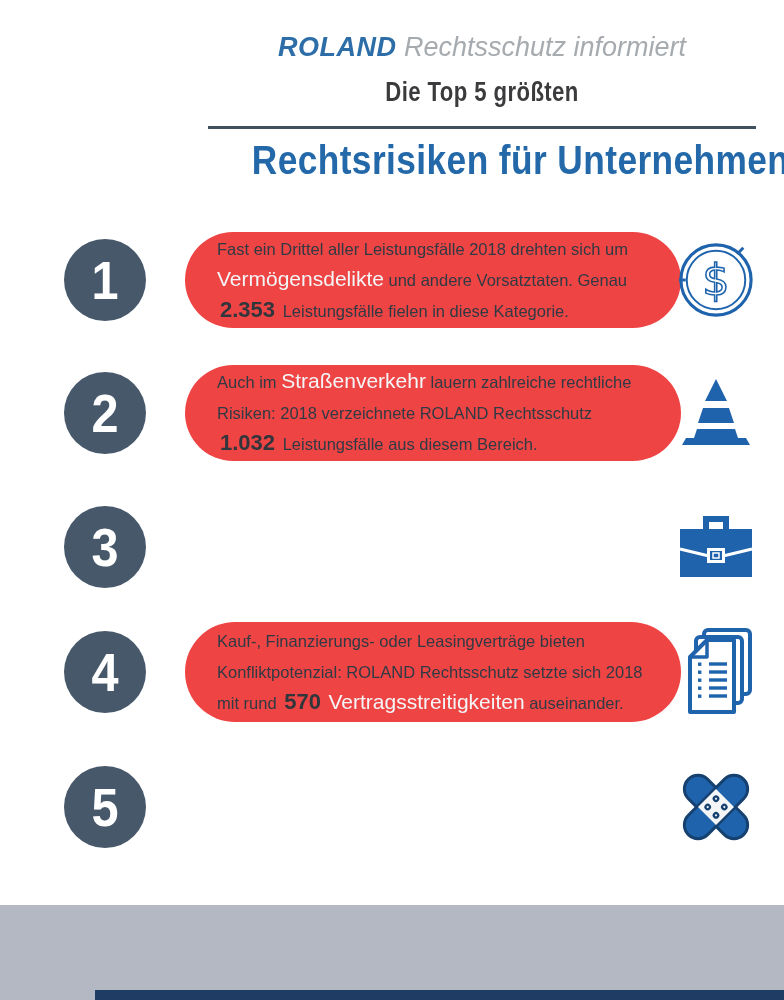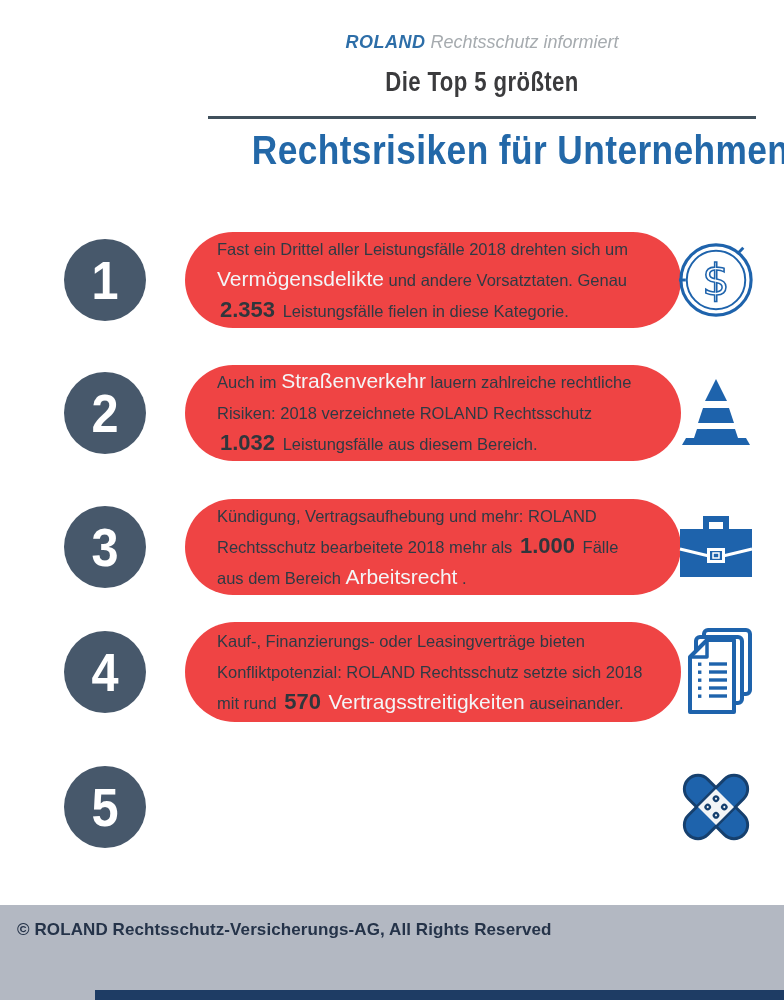--- a/index.html
+++ b/index.html
@@ -6,21 +6,21 @@
   body{
     width:784px;height:1000px;position:relative;background:#ffffff;
     font-family:"Liberation Sans","DejaVu Sans",sans-serif;
     overflow:hidden;
     -webkit-font-smoothing:antialiased;
   }
   .page{position:absolute;inset:0;}
 
   
   .header{position:absolute;top:32px;left:208px;width:548px;text-align:center;}
-  .brandline{font-size:18px;font-style:italic;white-space:nowrap;margin-bottom:14px;}
+  .brandline{font-size:27px;font-style:italic;white-space:nowrap;margin-bottom:14px;}
   .brand-name{color:#2d6ea8;font-weight:700;letter-spacing:0.5px;}
   .brand-tagline{color:#a6abaf;font-weight:400;}
   .subtitle-wrap{margin-bottom:18px;}
   .subtitle{
     display:inline-block;font-size:27px;font-weight:600;color:#3b3b3d;
     transform:scaleX(0.82);transform-origin:center;letter-spacing:0.5px;white-space:nowrap;
   }
   .title-rule{height:3px;background:#40505c;border:none;margin:4px 0 8px 0;}
   .main-title{
     display:inline-block;font-size:41px;font-weight:700;color:#2368a8;
@@ -119,23 +119,20 @@
     <polygon points="27,33 53,33 58,48 22,48" fill="#1e63ac"></polygon>
     <polygon points="21,54 59,54 62,63 18,63" fill="#1e63ac"></polygon>
     <polygon points="10,63 70,63 74,70 6,70" fill="#1e63ac"></polygon>
   </svg>
 </div>
   </div>
 
   <div class="risk-item">
     <div class="num-circle">
       <span class="num">3</span>
-    </div>
-    <div class="pill">
-      <p class="risk-text"><span class="seg-normal">Kündigung, Vertragsaufhebung und mehr: ROLAND Rechtsschutz bearbeitete 2018 mehr als </span><span class="seg-stat">1.000</span><span class="seg-normal"> Fälle aus dem Bereich </span><span class="seg-highlight">Arbeitsrecht</span><span class="seg-normal"> .</span></p>
     </div>
     <div class="icon-wrap">
   <svg width="80" height="72" viewBox="0 0 80 72">
     <path d="M30 18 V8 H50 V18" fill="none" stroke="#1e63ac" stroke-width="6"></path>
     <rect x="4" y="18" width="72" height="48" fill="#1e63ac"></rect>
     <path d="M4 38 L33 45 M76 38 L47 45" stroke="#ffffff" stroke-width="3" fill="none"></path>
     <rect x="32.5" y="38.5" width="15" height="12" fill="#1e63ac" stroke="#ffffff" stroke-width="3"></rect>
     <rect x="37" y="42" width="6" height="5" fill="none" stroke="#ffffff" stroke-width="1.5"></rect>
   </svg>
 </div>
@@ -198,16 +195,15 @@
         <circle cx="-6" cy="6" r="1.1"></circle>
                 <circle cx="6" cy="6" r="1.1"></circle>
       </g>
     </g>
   </svg>
 </div>
   </div>
 </div>
 
   <div class="footer">
-    <div class="copyright">© ROLAND Rechtsschutz-Versicherungs-AG, All Rights Reserved</div>
     <div class="footer-bar"></div>
   </div>
 </div>
 
 </body></html>

